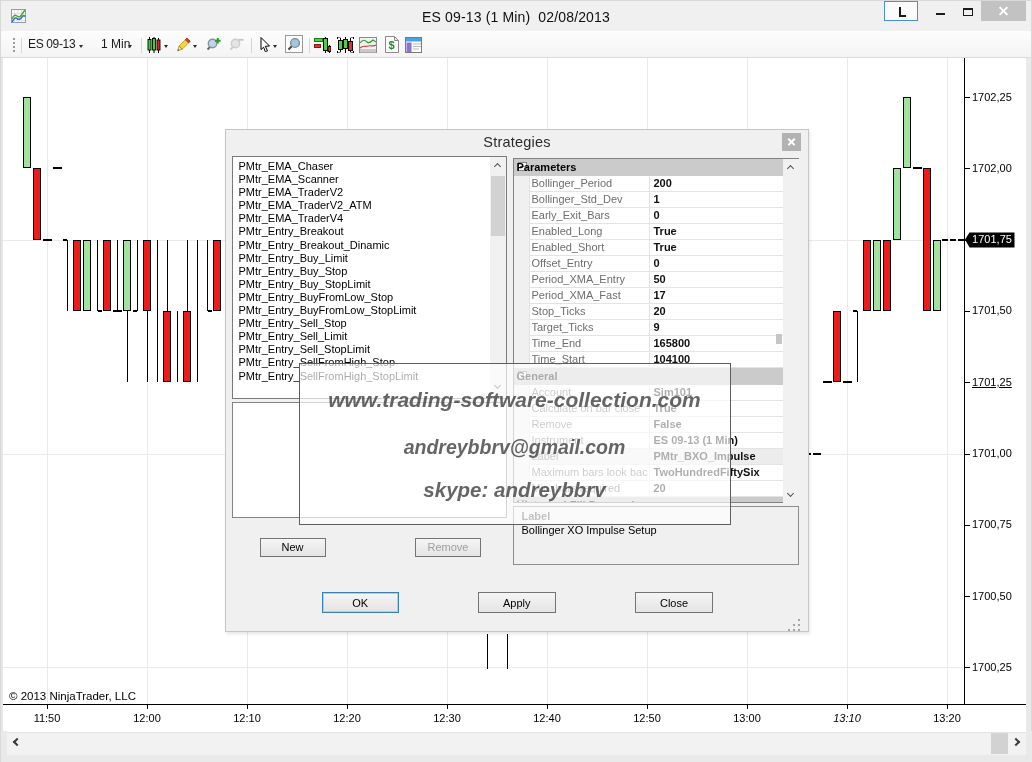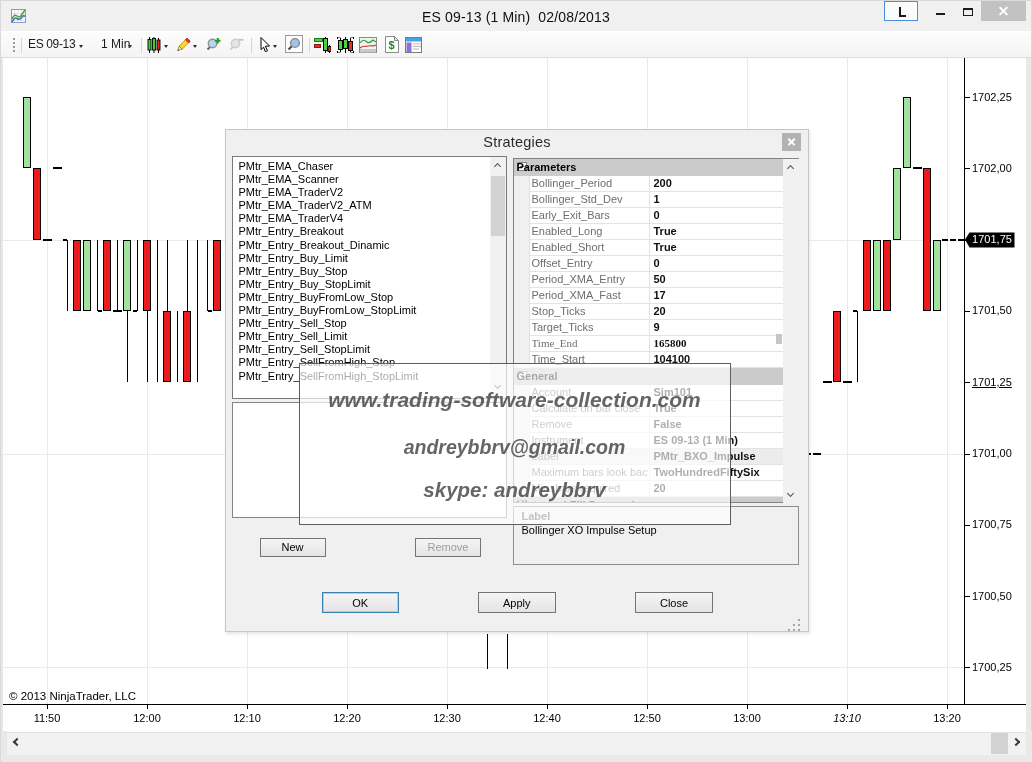--- a/index.html
+++ b/index.html
@@ -354,21 +354,21 @@
           <div class="gname" style="">Stop_Ticks</div>
           <div style="position:absolute;left:135px;top:0;width:1px;height:16px;background:#e3e3e3;"></div>
           <div class="gval" style="">20</div>
         </div>
 <div class="grow" style="position:relative;">
           <div class="gindent"></div>
           <div class="gname" style="">Target_Ticks</div>
           <div style="position:absolute;left:135px;top:0;width:1px;height:16px;background:#e3e3e3;"></div>
           <div class="gval" style="">9</div>
         </div>
-<div class="grow" style="position:relative;font-family:Liberation Serif, serif;">
+<div class="grow" style="position:relative;">
           <div class="gindent"></div>
           <div class="gname" style="">Time_End</div>
           <div style="position:absolute;left:135px;top:0;width:1px;height:16px;background:#e3e3e3;"></div>
           <div class="gval" style="">165800</div>
         </div>
 <div class="grow" style="position:relative;">
           <div class="gindent"></div>
           <div class="gname" style="">Time_Start</div>
           <div style="position:absolute;left:135px;top:0;width:1px;height:16px;background:#e3e3e3;"></div>
           <div class="gval" style="">104100</div>

